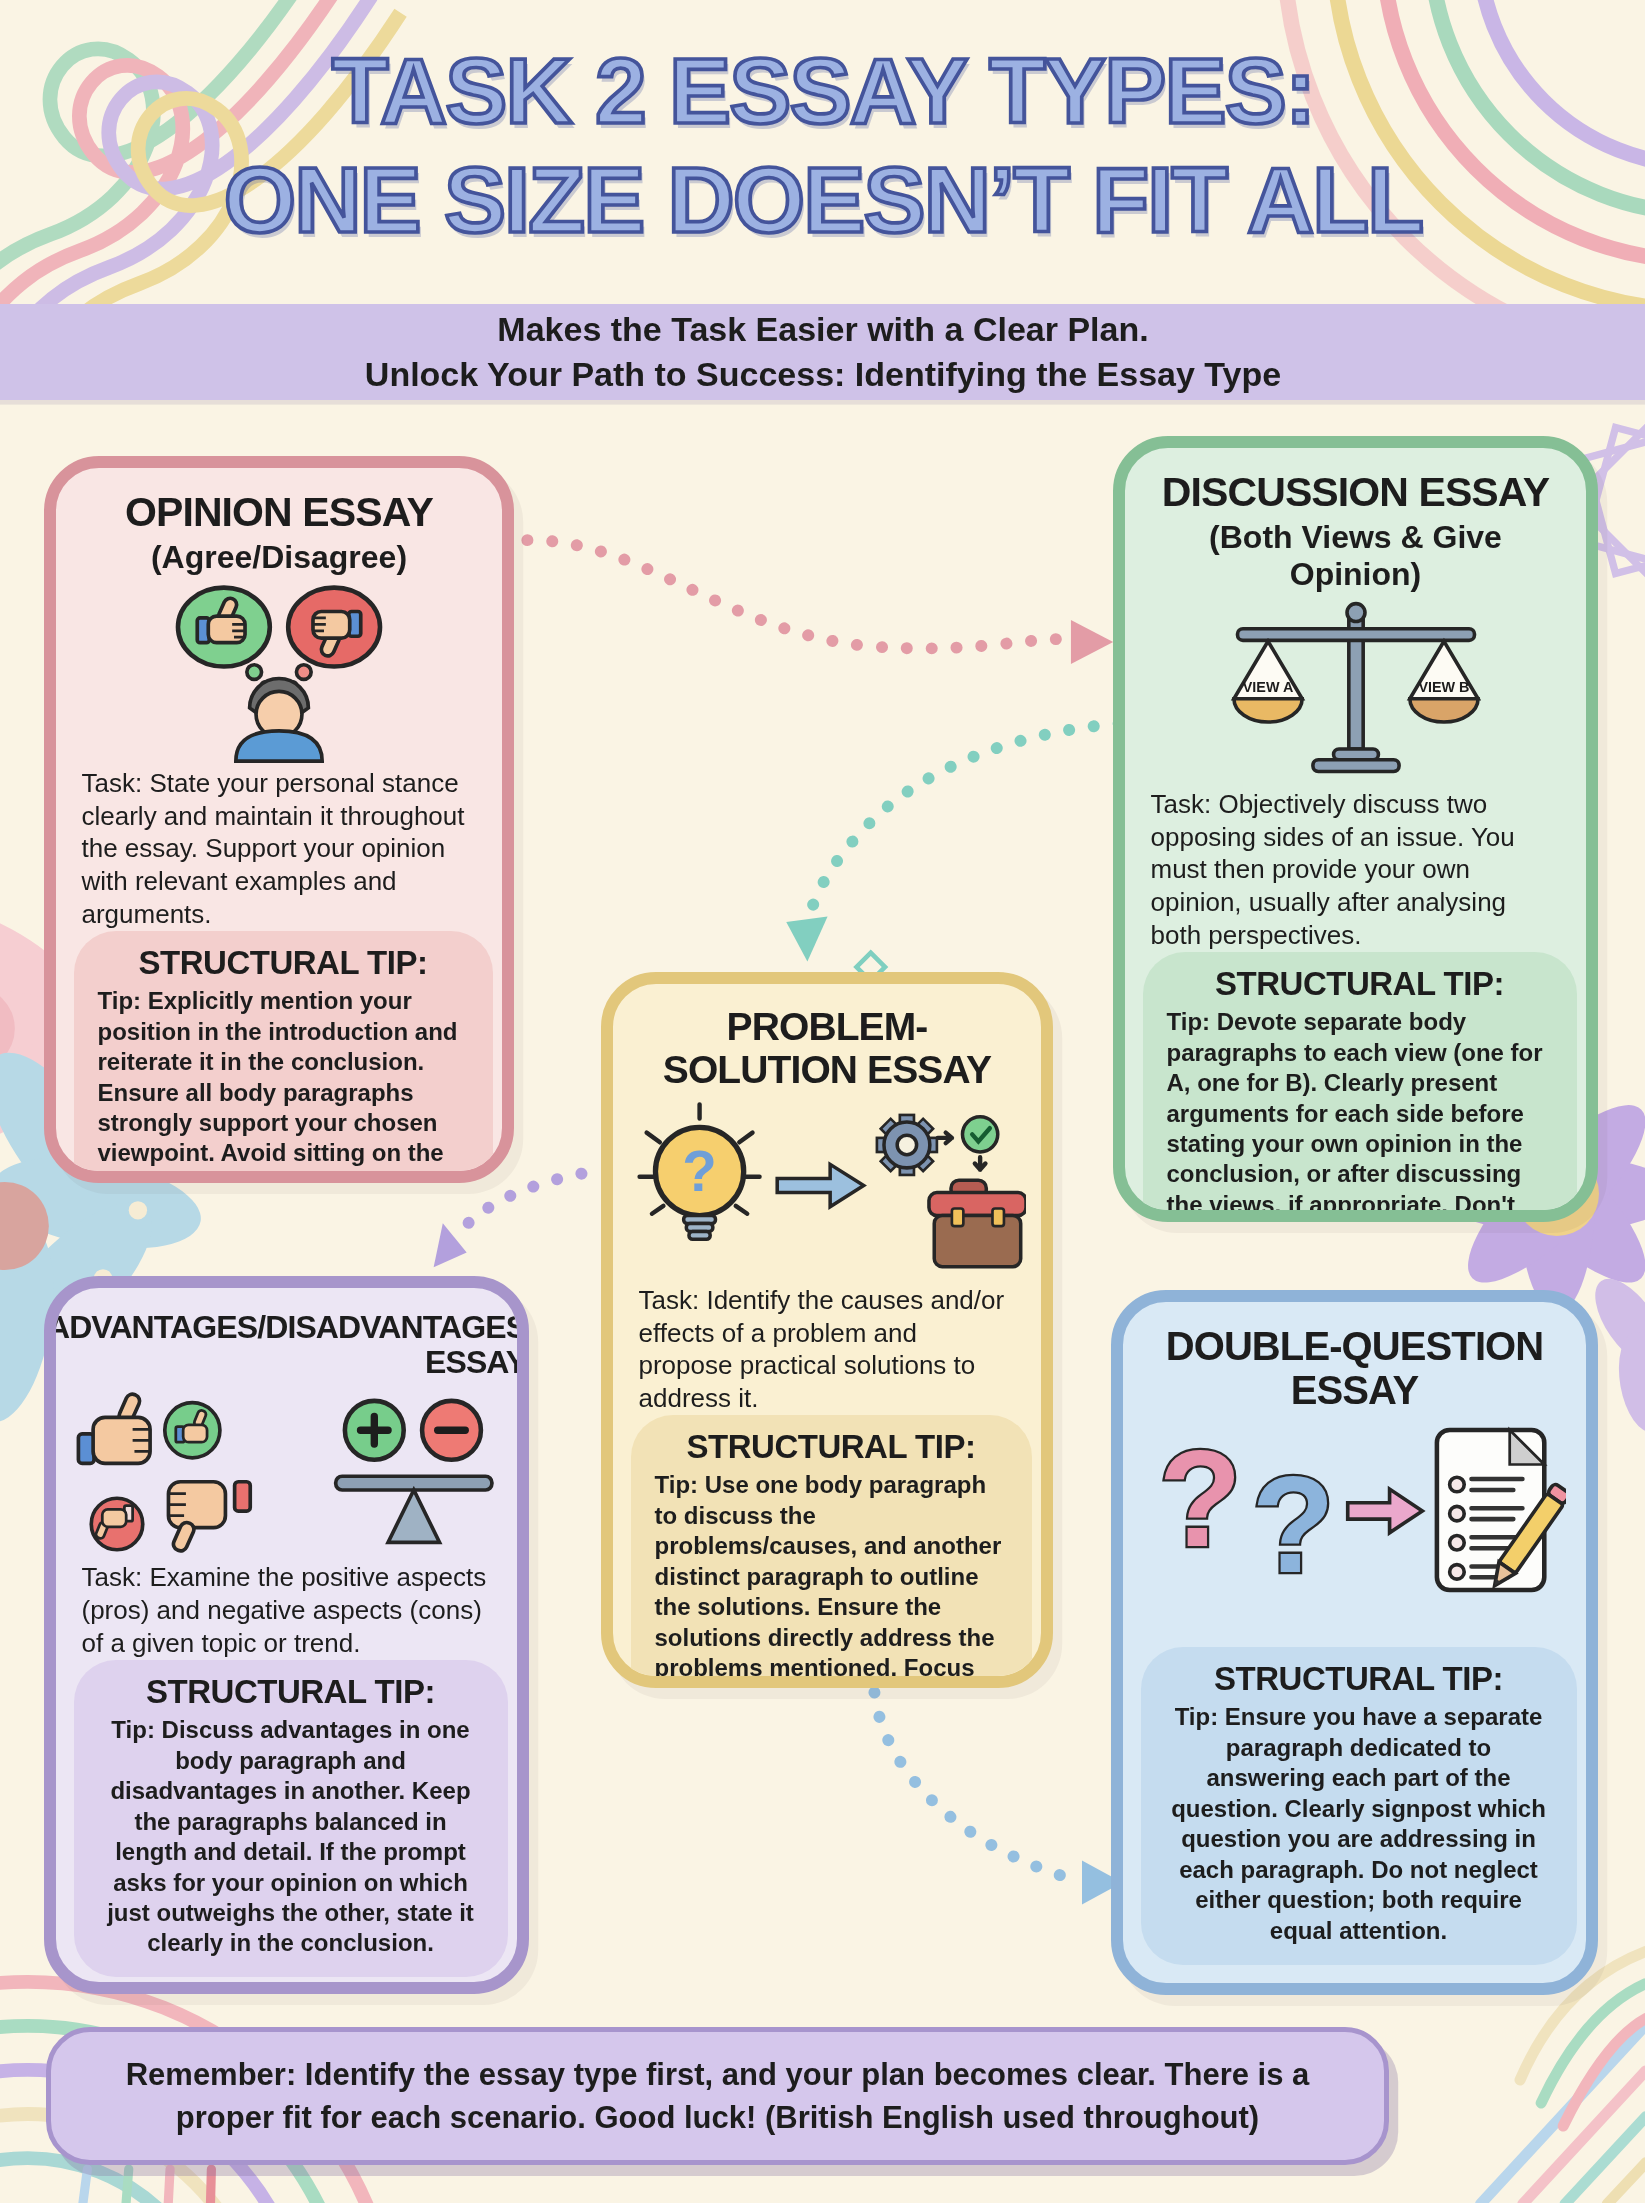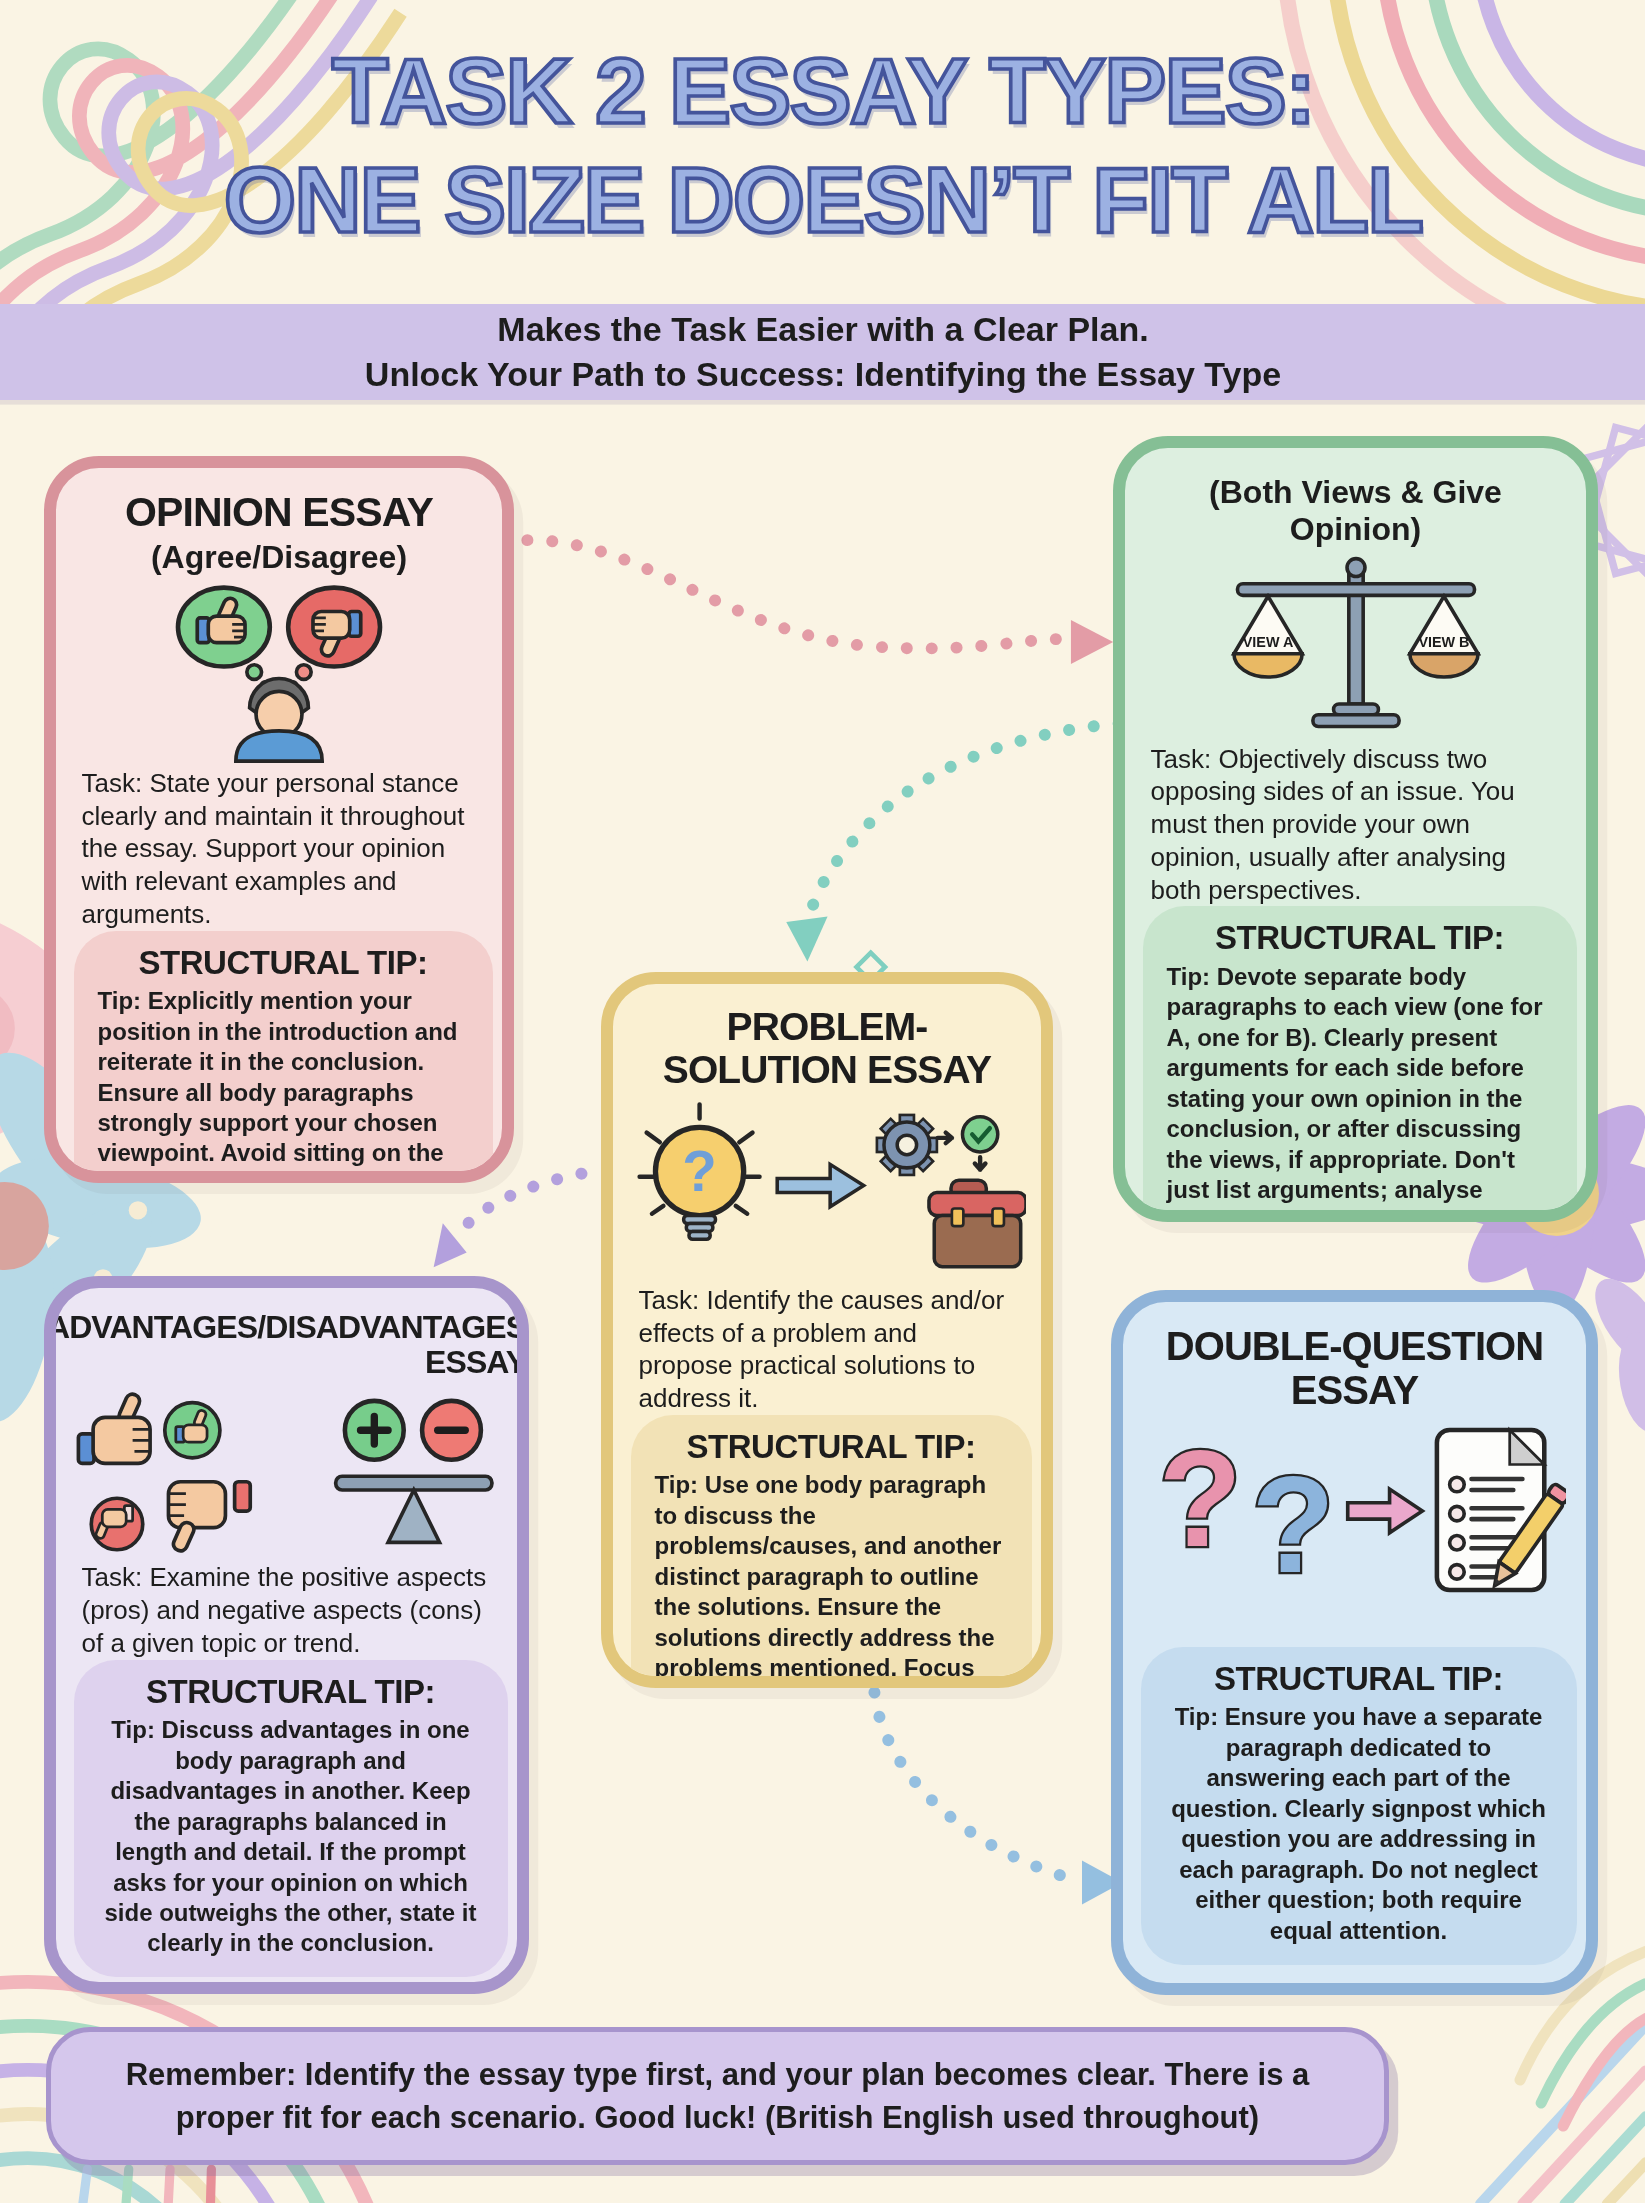--- a/index.html
+++ b/index.html
@@ -208,20 +208,21 @@
       </svg>
     </div>
     <div class="task">Task: State your personal stance clearly and maintain it throughout the essay. Support your opinion with relevant examples and arguments.</div>
     <div class="tipbox">
       <div class="tip-heading">STRUCTURAL TIP:</div>
       <div class="tip-text">Tip: Explicitly mention your position in the introduction and reiterate it in the conclusion. Ensure all body paragraphs strongly support your chosen viewpoint. Avoid sitting on the fence.</div>
     </div>
   </div>
 
   <div class="card card-discussion" style="--card-bg: #ddefe0; --card-border: #85bf95; --tip-bg: #c8e5cd;">
+    <div class="card-title">DISCUSSION ESSAY</div>
     <div class="card-sub">(Both Views &amp; Give Opinion)</div>
     <div class="icon-row">
       <svg width="294" height="184" viewBox="0 0 320 205">
         <g stroke="#262626" stroke-width="4">
           <rect x="152" y="14" width="16" height="152" fill="#8da0b4"></rect>
           <rect x="28" y="32" width="264" height="13" rx="6" fill="#8da0b4"></rect>
           <circle cx="160" cy="14" r="10" fill="#8da0b4"></circle>
           <path d="M62,46 L24,110 L100,110 Z" fill="#fdfbf4"></path>
           <path d="M24,110 A38,26 0 0 0 100,110 Z" fill="#e9b964"></path>
           <path d="M258,46 L220,110 L296,110 Z" fill="#fdfbf4"></path>
@@ -317,21 +318,21 @@
         <path d="M315,46 h30 M330,31 v30" stroke="#1d1d1d" stroke-width="8" stroke-linecap="round"></path>
         <circle cx="414" cy="46" r="32" fill="#ee7a74" stroke="#262626" stroke-width="5"></circle>
         <path d="M399,46 h30" stroke="#1d1d1d" stroke-width="8" stroke-linecap="round"></path>
         <rect x="288" y="96" width="170" height="15" rx="7" fill="#8da0b4" stroke="#262626" stroke-width="4"></rect>
         <path d="M373,111 L345,168 L401,168 Z" fill="#9fb2c4" stroke="#262626" stroke-width="4"></path>
       </svg>
     </div>
     <div class="task">Task: Examine the positive aspects (pros) and negative aspects (cons) of a given topic or trend.</div>
     <div class="tipbox">
       <div class="tip-heading">STRUCTURAL TIP:</div>
-      <div class="tip-text">Tip: Discuss advantages in one body paragraph and disadvantages in another. Keep the paragraphs balanced in length and detail. If the prompt asks for your opinion on which side outweighs the other, state it clearly in the conclusion.</div>
+      <div class="tip-text">Tip: Discuss advantages in one body paragraph and disadvantages in another. Keep the paragraphs balanced in length and detail. If the prompt asks for your opinion on which just outweighs the other, state it clearly in the conclusion.</div>
     </div>
   </div>
 
   <div class="card card-dq tip-center" style="--card-bg: #d9e9f5; --card-border: #8fb3d8; --tip-bg: #c5dcef;">
     <div class="card-title">DOUBLE-QUESTION ESSAY</div>
     <div class="icon-row">
       <svg width="422" height="182" viewBox="0 0 460 200">
         <text class="svgtxt" x="60" y="140" font-size="150" text-anchor="middle" fill="#e893ad" stroke="#262626" stroke-width="5" paint-order="stroke">?</text>
         <text class="svgtxt" x="162" y="168" font-size="150" text-anchor="middle" fill="#8cb4dc" stroke="#262626" stroke-width="5" paint-order="stroke">?</text>
         <polygon points="222,92 268,92 268,77 304,101 268,125 268,110 222,110" fill="#eba8cc" stroke="#262626" stroke-width="4"></polygon>

